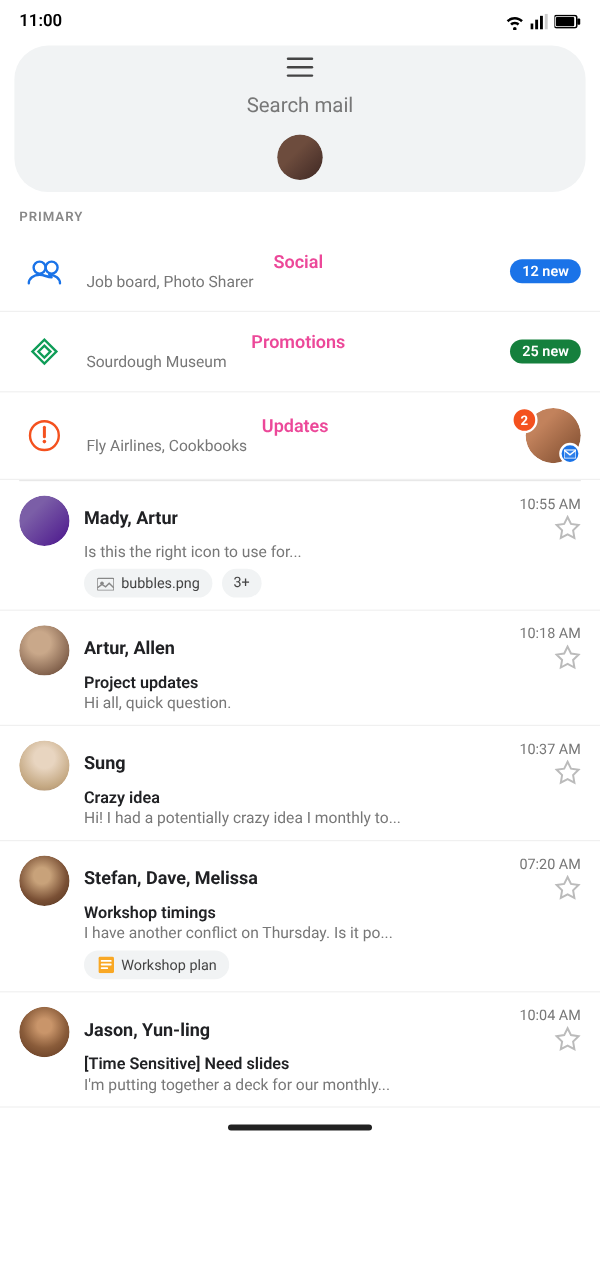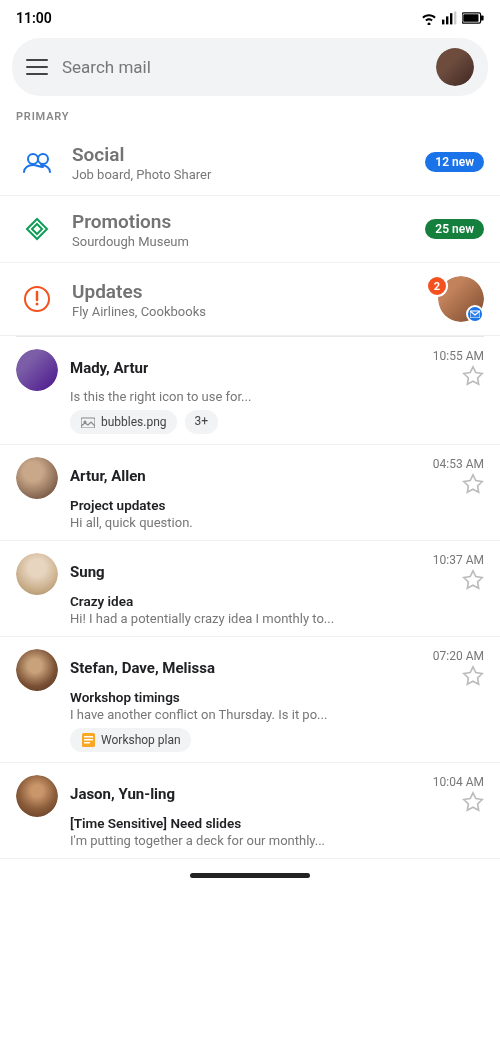--- a/index.html
+++ b/index.html
@@ -36,20 +36,21 @@
 
     
     .search-bar {
       margin: 6px 12px 10px;
       background: #f1f3f4;
       border-radius: 28px;
       display: flex;
       align-items: center;
       padding: 10px 14px;
       gap: 14px;
+      flex-direction: column;
     }
     .hamburger-icon {
       display: flex;
       flex-direction: column;
       gap: 5px;
       cursor: pointer;
     }
     .hamburger-icon span {
       display: block;
       width: 22px;
@@ -107,23 +108,24 @@
       display: flex;
       align-items: center;
       justify-content: center;
       flex-shrink: 0;
     }
     .category-info {
       flex: 1;
       margin-left: 14px;
     }
     .category-name {
-      font-size: 19px;
+      font-size: 15px;
       font-weight: 600;
-      color: #737373;
+      color: #ec4899;
+      text-align: center;
     }
     .category-sub {
       font-size: 13px;
       color: #777;
       margin-top: 1px;
     }
     .badge {
       border-radius: 12px;
       padding: 3px 10px;
       font-size: 12px;
@@ -465,21 +467,21 @@
 </div>
 
 <div class="email-row">
   <div class="email-avatar">
     <div class="email-avatar-inner" style="background: radial-gradient(circle at 40% 35%, #c9a88a 25%, #5a3a2a 100%); border-radius:50%;"></div>
   </div>
   <div class="email-content">
     <div class="email-header">
       <span class="email-sender">Artur, Allen</span>
       <div class="email-right">
-        <span class="email-time">04:53 AM</span>
+        <span class="email-time">10:18 AM</span>
         <svg class="star-icon" viewBox="0 0 24 24" fill="none" stroke="#bbb" stroke-width="1.8">
           <polygon points="12,2 15.09,8.26 22,9.27 17,14.14 18.18,21.02 12,17.77 5.82,21.02 7,14.14 2,9.27 8.91,8.26"></polygon>
         </svg>
       </div>
     </div>
     <div class="email-subject">Project updates</div>
     <div class="email-preview">Hi all, quick question.</div>
   </div>
 </div>
 

